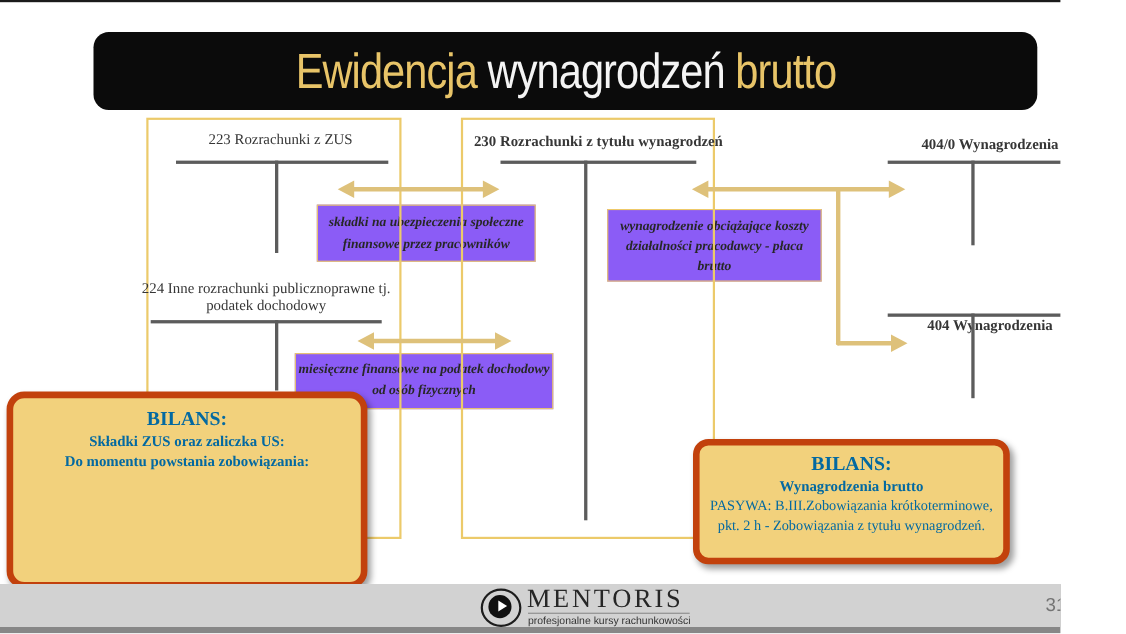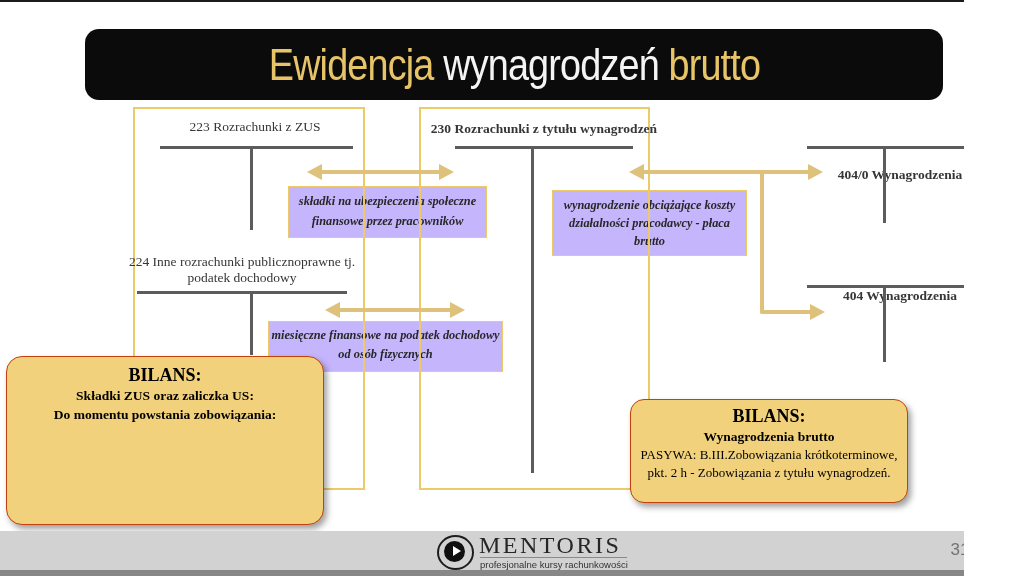--- a/index.html
+++ b/index.html
@@ -20,34 +20,34 @@
   
   .group-rect{border:2px solid #ecca6a;background:transparent;z-index:2;}
 
   
   .acct-label{color:#363636;font-size:13.5px;text-align:center;z-index:3;line-height:16px;}
   .bold{font-weight:bold;}
   .hline{background:#5c5c5c;height:3px;z-index:3;}
   .vline{background:#5c5c5c;width:3px;z-index:3;}
 
   
-  .note-box{background:#c4b5fd;border:1.5px solid #eec968;z-index:1;text-align:center;
+  .note-box{background:#8b5cf6;border:1.5px solid #eec968;z-index:1;text-align:center;
             font-style:italic;font-weight:bold;color:#272727;font-size:12.3px;}
   .note-box div{white-space:nowrap;}
 
   
   .gline-h{background:#dec17a;height:4px;z-index:4;border-radius:2px;}
   .gline-v{background:#dec17a;width:4px;z-index:4;border-radius:2px;}
   .head{width:0;height:0;z-index:4;}
   .head-left {border-top:8px solid transparent;border-bottom:8px solid transparent;border-right:15px solid #dec17a;}
   .head-right{border-top:8px solid transparent;border-bottom:8px solid transparent;border-left:15px solid #dec17a;}
 
   
-  .bilans{background:#f2d17c;border:1px solid #c2410c;border-radius:16px;z-index:5;
-          box-shadow:3px 4px 6px rgba(0,0,0,.38);text-align:center;color:#000000;}
+  .bilans{background:#f2d17c;border:6px solid #c2410c;border-radius:16px;z-index:5;
+          box-shadow:3px 4px 6px rgba(0,0,0,.38);text-align:center;color:#0369a1;}
   .bilans .heading{font-size:18px;font-weight:bold;margin-top:8px;}
   .bilans .b-line{font-size:13.5px;font-weight:bold;line-height:19px;}
   .bilans .r-line{font-size:13px;line-height:18px;}
 
   
   #footer-bg{left:0;top:531px;width:1024px;height:45px;background:#878787;z-index:7;}
   #footer-bar{left:0;top:531px;width:1019px;height:39px;background:#d2d2d2;
               border-radius:0 10px 10px 0;z-index:8;}
   #logo-ellipse{left:437px;top:535px;width:33px;height:31px;border:2px solid #1d1d1d;
                 border-radius:50%;z-index:9;}
@@ -90,21 +90,21 @@
   </div>
 
   <div class="abs acct-label" style="left:145px;top:119px;width:220px;">223 Rozrachunki z ZUS</div>
   <div class="abs hline" style="left:160px;top:146px;width:193px;"></div>
   <div class="abs vline" style="left:250px;top:146px;height:84px;"></div>
 
   <div class="abs acct-label bold" style="left:420px;top:121px;width:248px;">230 Rozrachunki z tytułu wynagrodzeń</div>
   <div class="abs hline" style="left:455px;top:146px;width:178px;"></div>
   <div class="abs vline" style="left:531px;top:146px;height:327px;"></div>
 
-  <div class="abs acct-label bold" style="left:807px;top:123px;width:186px;margin-top:44px;">404/0 Wynagrodzenia</div>
+  <div class="abs acct-label bold" style="left:807px;top:123px;width:186px;">404/0 Wynagrodzenia</div>
   <div class="abs hline" style="left:807px;top:146px;width:186px;"></div>
   <div class="abs vline" style="left:883px;top:146px;height:77px;"></div>
 
   <div class="abs acct-label bold" style="left:807px;top:261px;width:186px;margin-top:27px;">404 Wynagrodzenia</div>
   <div class="abs hline" style="left:807px;top:285px;width:186px;"></div>
   <div class="abs vline" style="left:883px;top:285px;height:77px;"></div>
 
   <div class="abs acct-label" style="left:117px;top:254px;width:250px;text-align:center;">
     <div>224 Inne rozrachunki publicznoprawne tj.</div>
     <div>podatek dochodowy</div>

